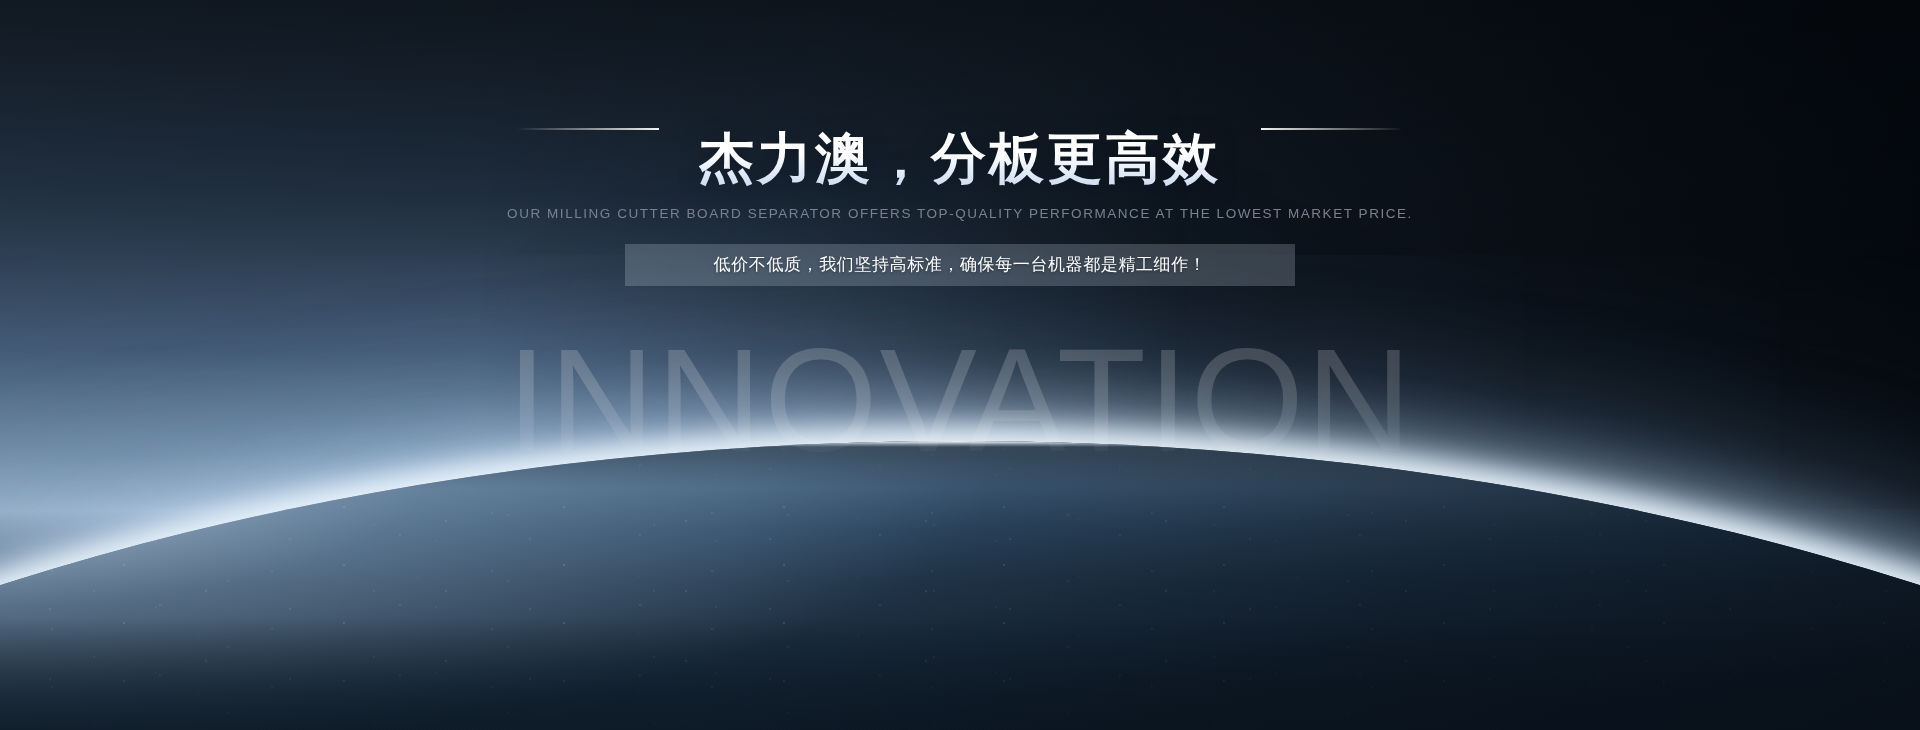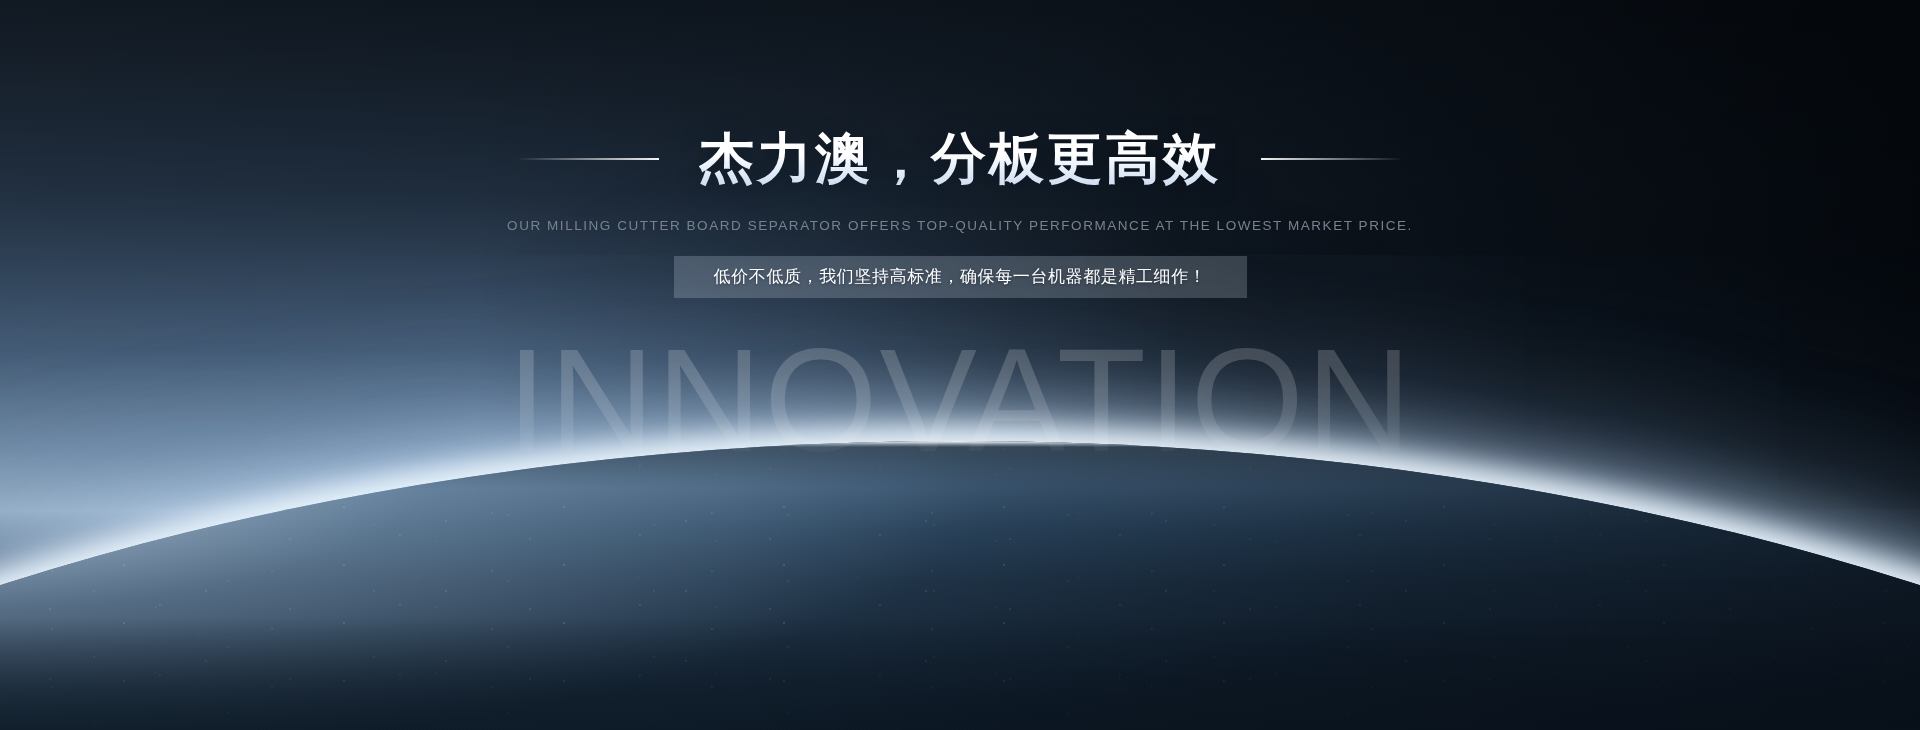--- a/index.html
+++ b/index.html
@@ -182,21 +182,21 @@
     user-select:none;
   }
 
   
   .content {
     position:absolute; inset:0;
     display:flex; flex-direction:column; align-items:center;
   }
 
   .headline-row {
-    display:flex; align-items:center; justify-content:center;
+    display:flex; align-items:flex-start; justify-content:center;
     gap:40px;
     margin-top:128px;
   }
   .rule { height:2px; width:140px; }
   .rule-left  { background:linear-gradient(to right, rgba(255,255,255,0.02), rgba(255,255,255,0.95)); }
   .rule-right { background:linear-gradient(to left,  rgba(255,255,255,0.02), rgba(255,255,255,0.95)); }
 
   .headline {
     font-size:55px;
     font-weight:bold;
@@ -206,32 +206,32 @@
     background:linear-gradient(to bottom, #ffffff 0%, #ffffff 42%, #e6eefa 66%, #c9d9ee 100%);
     -webkit-background-clip:text;
             background-clip:text;
     color:transparent;
     -webkit-text-fill-color:transparent;
     text-shadow:none;
     filter:drop-shadow(0 2px 10px rgba(8,16,28,0.55));
   }
 
   .subtitle {
-    margin-top:28px;
+    margin-top:16px;
     font-size:13.5px;
     font-weight:normal;
     letter-spacing:1.55px;
     color:#78828f;
     white-space:nowrap;
     text-transform:uppercase;
   }
 
   .tagline-bar {
     margin-top:23px;
-    width:573px; height:42px;
+    width:670px; height:42px;
     display:flex; align-items:center; justify-content:center;
     background:rgba(215,226,240,0.22);
     backdrop-filter:blur(1px);
   }
   .tagline-text {
     font-size:17px;
     font-weight:normal;
     letter-spacing:0.6px;
     color:#ffffff;
     white-space:nowrap;

